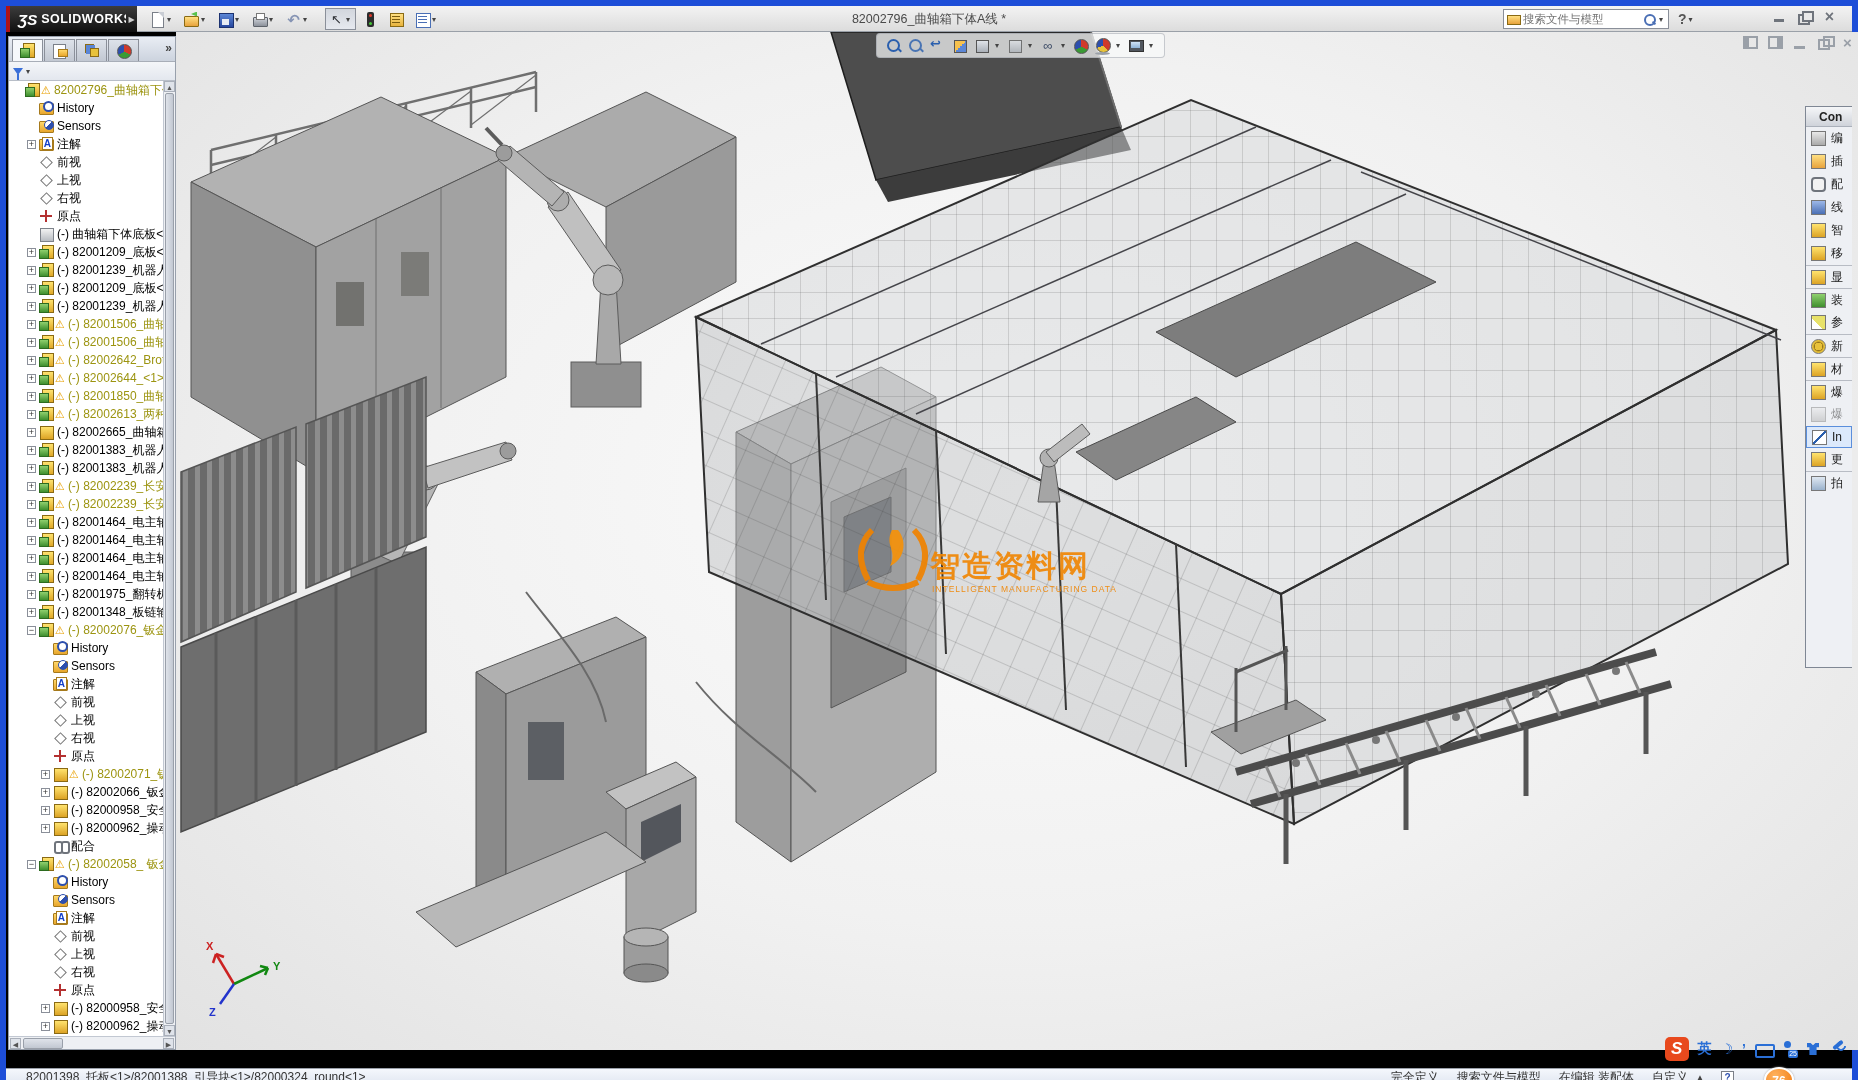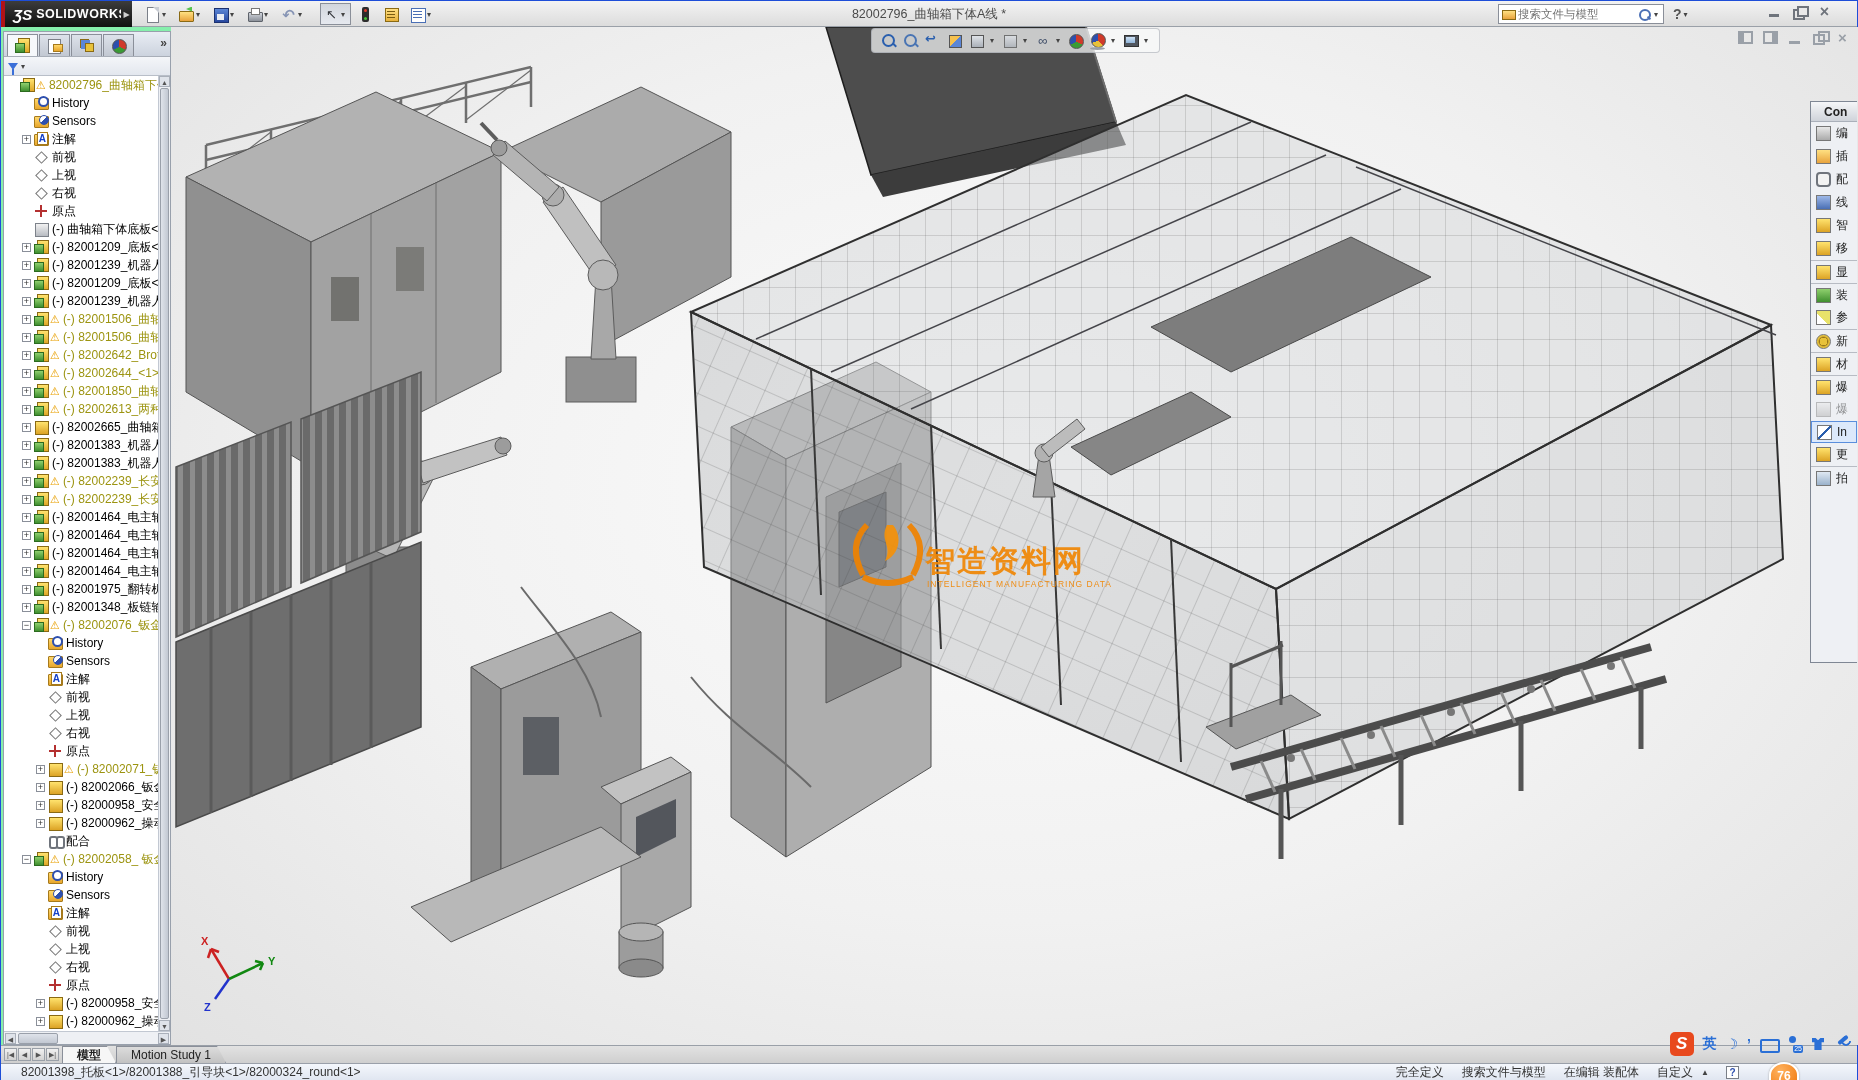--- a/index.html
+++ b/index.html
@@ -1,18 +1,18 @@
 <!DOCTYPE html>
 <html><head>
 <meta charset="utf-8">
 <style>
   * { margin:0; padding:0; box-sizing:border-box; }
   html,body { width:1858px; height:1080px; overflow:hidden;
     font-family:"Liberation Sans","DejaVu Sans",sans-serif; font-size:12px; background:#d9d9d9; }
-  #window { position:absolute; inset:0; border:1px solid #1d4ed8; background:#86efac; }
+  #window { position:absolute; inset:0; border:6px solid #1d4ed8; background:#000000; }
 
   
   #titlebar { position:absolute; left:0; top:0; width:100%; height:26px;
     background:linear-gradient(#f3f3f3,#dcdcdc); border-bottom:1px solid #9aa0a8; }
   #redstrip { position:absolute; left:0; top:0; width:4px; height:26px; background:#b01217; }
   #logo { position:absolute; left:4px; top:0; width:116px; height:26px;
     background:linear-gradient(#3c3c3c,#101010); color:#fff; display:flex; align-items:center; gap:4px; padding-left:8px; }
   #logo .ds { font-style:italic; font-weight:bold; font-size:15px; }
   #logo .sw { font-weight:bold; font-size:12.5px; letter-spacing:.5px; }
   #logo-arrow { position:absolute; left:120px; top:0; width:11px; height:26px; background:linear-gradient(#3c3c3c,#101010);
@@ -860,32 +860,20 @@
           <span class="chip c-gold"></span>
           <span>更</span>
         </div>
         <div class="rp-item sep">
           <span class="chip c-photo"></span>
           <span>拍</span>
         </div>
       </div>
   </div>
 
-  <div id="tabstrip">
-    <div id="tabnav">
-      <span class="tn">|◀</span>
-      <span class="tn">◀</span>
-      <span class="tn">▶</span>
-      <span class="tn">▶|</span>
-    </div>
-    <div id="dtabs" style="display:flex">
-        <span class="dtab active">模型</span>
-        <span class="dtab inactive">Motion Study 1</span>
-      </div>
-  </div>
 
   <div id="statusbar">
     <span id="status-left">82001398_托板&lt;1&gt;/82001388_引导块&lt;1&gt;/82000324_round&lt;1&gt;</span>
     <span id="status-right">
       <span>完全定义</span>
       <span>搜索文件与模型</span>
       <span>在编辑 装配体</span>
       <span style="display:flex;align-items:center;gap:8px">
         <span>自定义</span>
         <span class="caret">▲</span>

